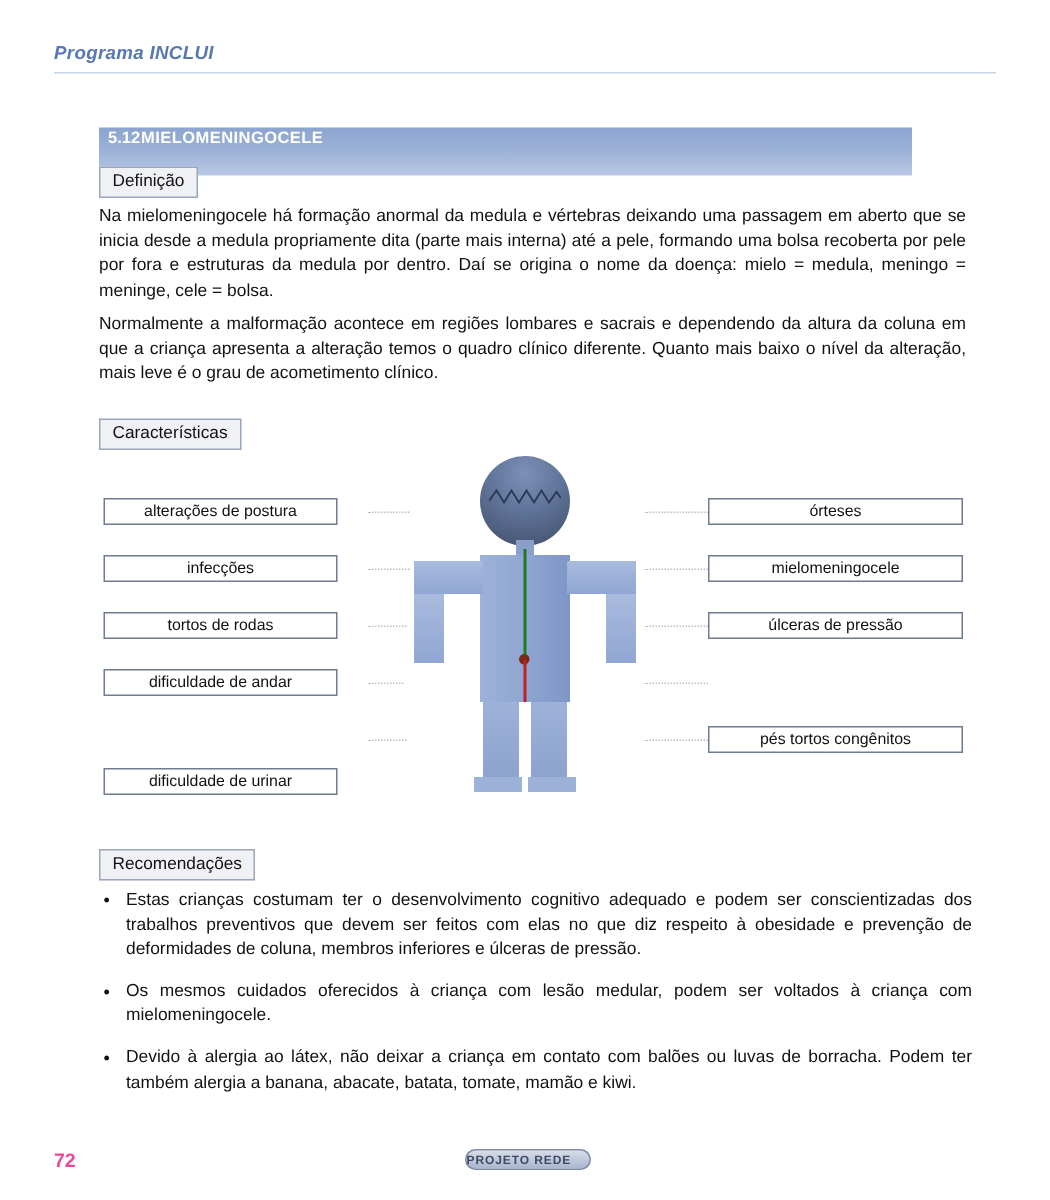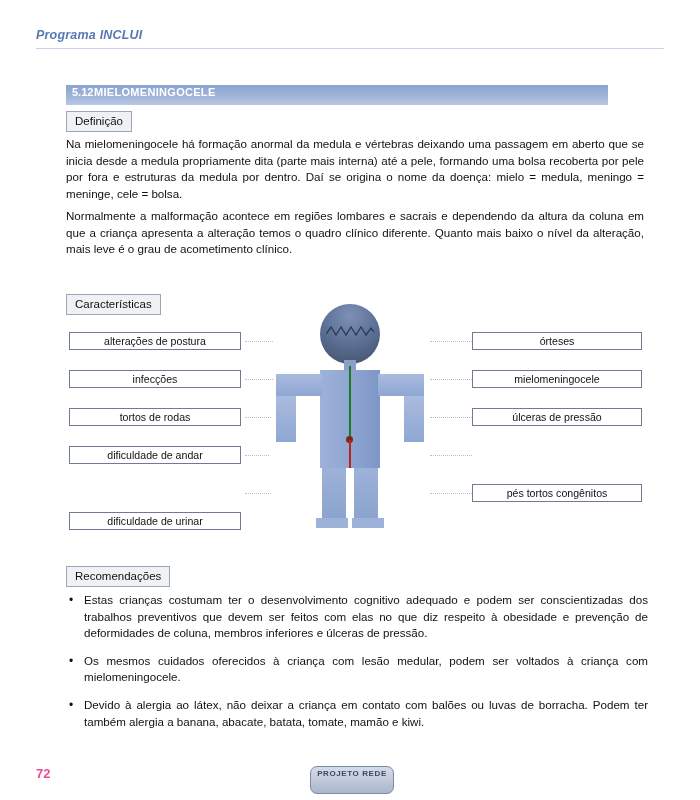--- a/index.html
+++ b/index.html
@@ -40,21 +40,21 @@
     width: 628px;
     height: 1px;
     background: #c7d3e8;
   }
   
   .section-bar {
     position: absolute;
     left: 66px;
     top: 85px;
     width: 542px;
-    height: 20px;
+    height: 32px;
     background: linear-gradient(to bottom, #8ba4d0 0%, #9db2d8 50%, #b9c8e4 100%);
   }
   .section-bar .num {
     position: absolute;
     left: 6px;
     top: 1px;
     font-size: 11px;
     font-weight: bold;
     color: #ffffff;
   }
@@ -72,40 +72,40 @@
     position: absolute;
     border: 1px solid #9aa6bb;
     background: #f0f1f4;
     font-size: 11.5px;
     color: #111;
     padding: 2px 8px 3px 8px;
     box-sizing: border-box;
     line-height: 14px;
   }
   #tag-definicao { left: 66px; top: 111px; }
-  #tag-caracteristicas { left: 66px; top: 294px; }
+  #tag-caracteristicas { left: 66px; top: 279px; }
   #tag-recomendacoes { left: 66px; top: 566px; }
 
   
   .para {
     position: absolute;
     left: 66px;
     width: 578px;
     font-size: 11.6px;
     line-height: 16.6px;
     text-align: justify;
     color: #111;
   }
   #para1 { top: 136px; }
   #para2 { top: 208px; }
 
   
   .lbl {
     position: absolute;
-    width: 172px;
+    width: 156px;
     height: 18px;
     border: 1px solid #6f7b91;
     background: #ffffff;
     font-size: 10.6px;
     line-height: 17px;
     text-align: center;
     color: #111;
     box-sizing: border-box;
   }
   .lbl.right { width: 170px; }
@@ -247,29 +247,29 @@
     top: 766px;
     font-size: 13px;
     font-weight: bold;
     color: #ec4899;
   }
   .footer-logo {
     position: absolute;
     left: 310px;
     top: 766px;
     width: 84px;
-    height: 28px;
+    height: 14px;
     border: 1px solid #7a8aa8;
     border-radius: 7px;
     background: linear-gradient(to bottom, #d7dce8 0%, #aab6cd 100%);
     font-size: 8px;
     font-weight: bold;
     letter-spacing: 0.6px;
     color: #3c4a63;
-    text-align: center;
+    text-align: left;
     line-height: 13px;
     box-sizing: border-box;
   }
 </style>
 </head>
 <body>
 
 <div class="page">
 
   <div class="header">Programa INCLUI</div>

